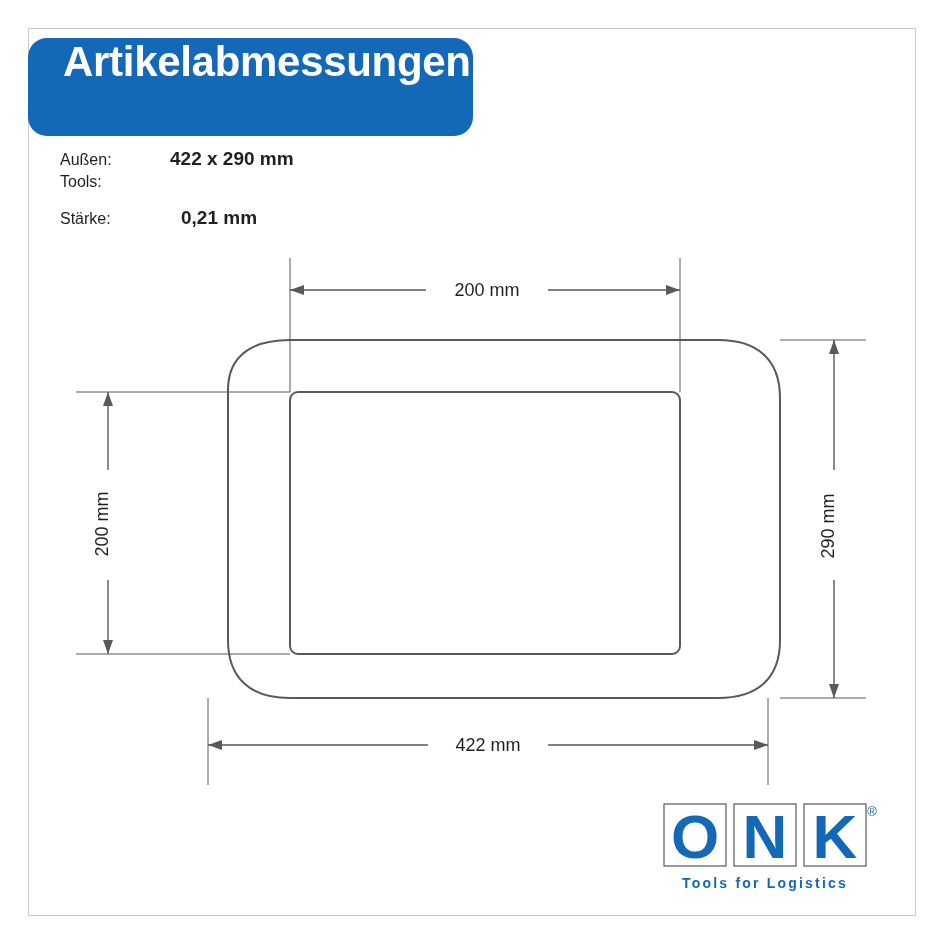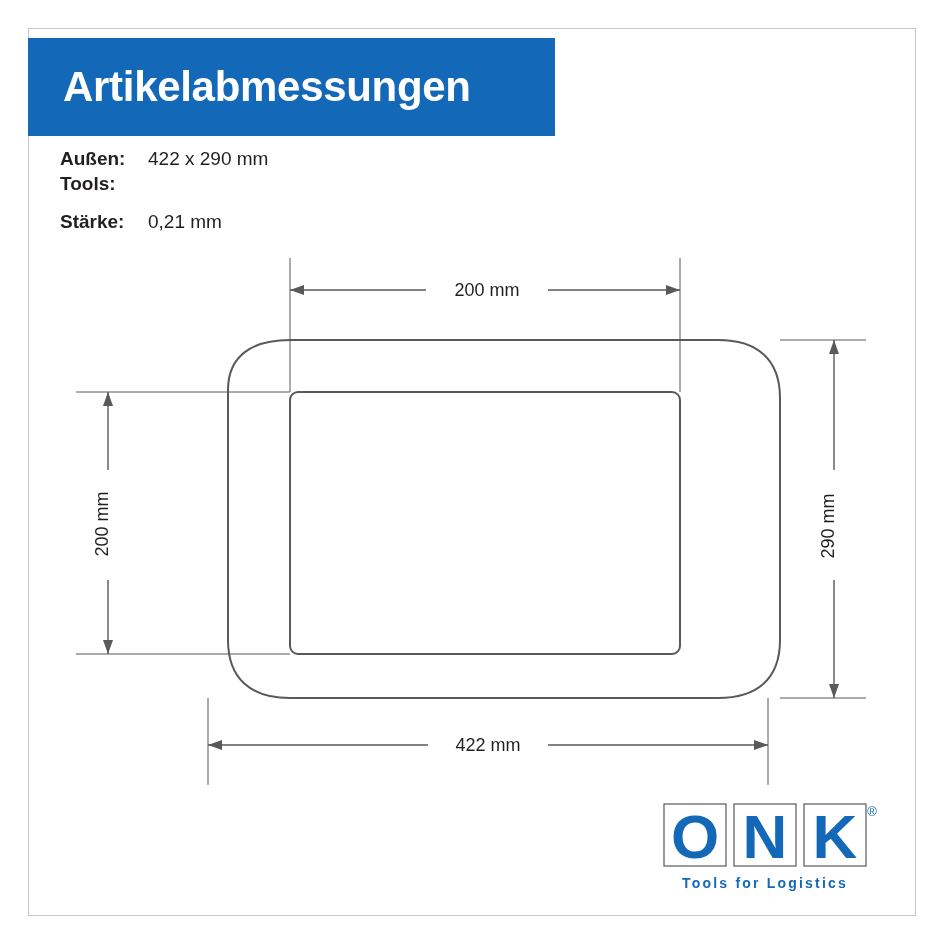--- a/index.html
+++ b/index.html
@@ -21,26 +21,27 @@
     top: 28px;
     width: 888px;
     height: 888px;
     border: 1px solid #c9c9c9;
     box-sizing: border-box;
   }
   .title-bar {
     position: absolute;
     left: 28px;
     top: 38px;
-    width: 527px;
+    width: 445px;
     height: 98px;
     background: #1368b8;
     display: flex;
-    align-items: center;
+    align-items: flex-start;
     box-sizing: border-box;
+    border-radius: 19px;
   }
   .title-text {
     color: #ffffff;
     font-size: 42px;
     font-weight: bold;
     letter-spacing: -0.3px;
     padding-left: 35px;
     white-space: nowrap;
   }
   .specs {
@@ -50,32 +51,34 @@
     width: 820px;
     color: #231f20;
   }
   .spec-row {
     display: flex;
     align-items: baseline;
     margin-bottom: 3px;
   }
   .spec-row.gap {
     margin-top: 16px;
+    gap: 11px;
   }
   .spec-label {
-    font-size: 19px;
-    font-weight: bold;
+    font-size: 16px;
+    font-weight: normal;
     width: 88px;
     flex: 0 0 88px;
     white-space: nowrap;
   }
   .spec-value {
     font-size: 19px;
-    font-weight: normal;
+    font-weight: bold;
     white-space: nowrap;
+    margin-left: 22px;
   }
   .drawing {
     position: absolute;
     left: 28px;
     top: 240px;
     width: 760px;
     height: 580px;
   }
   .drawing svg {
     display: block;

